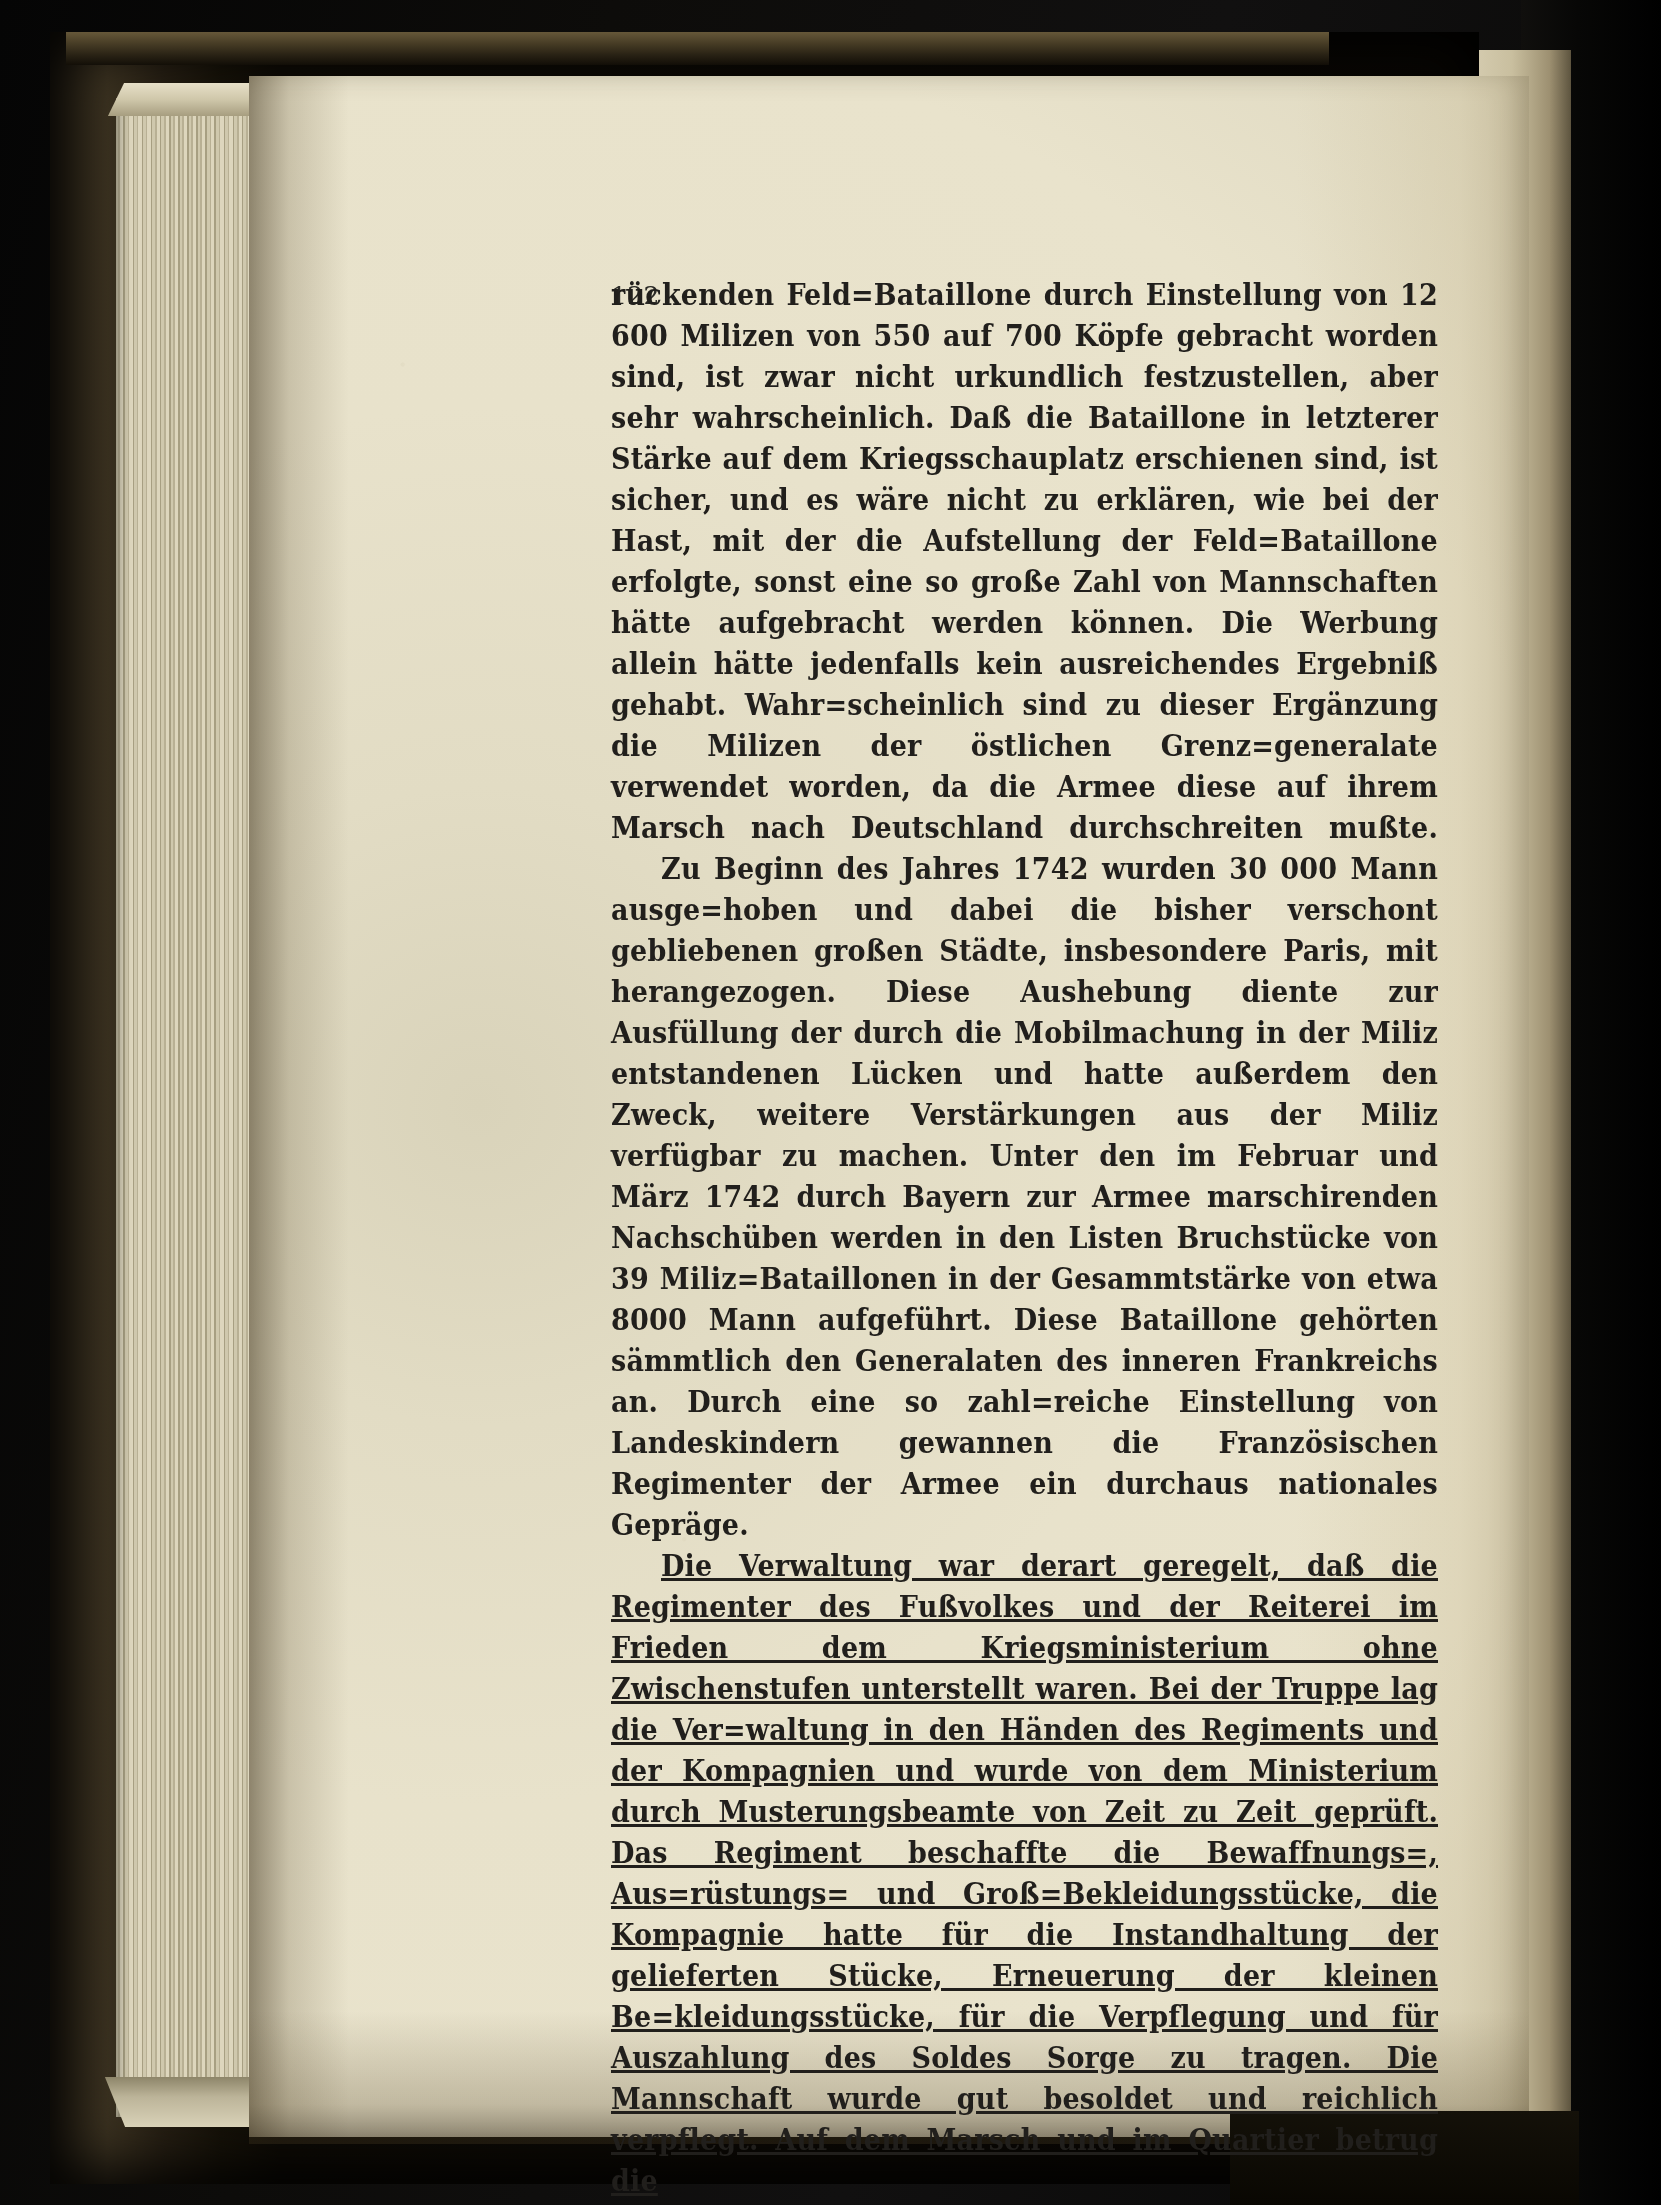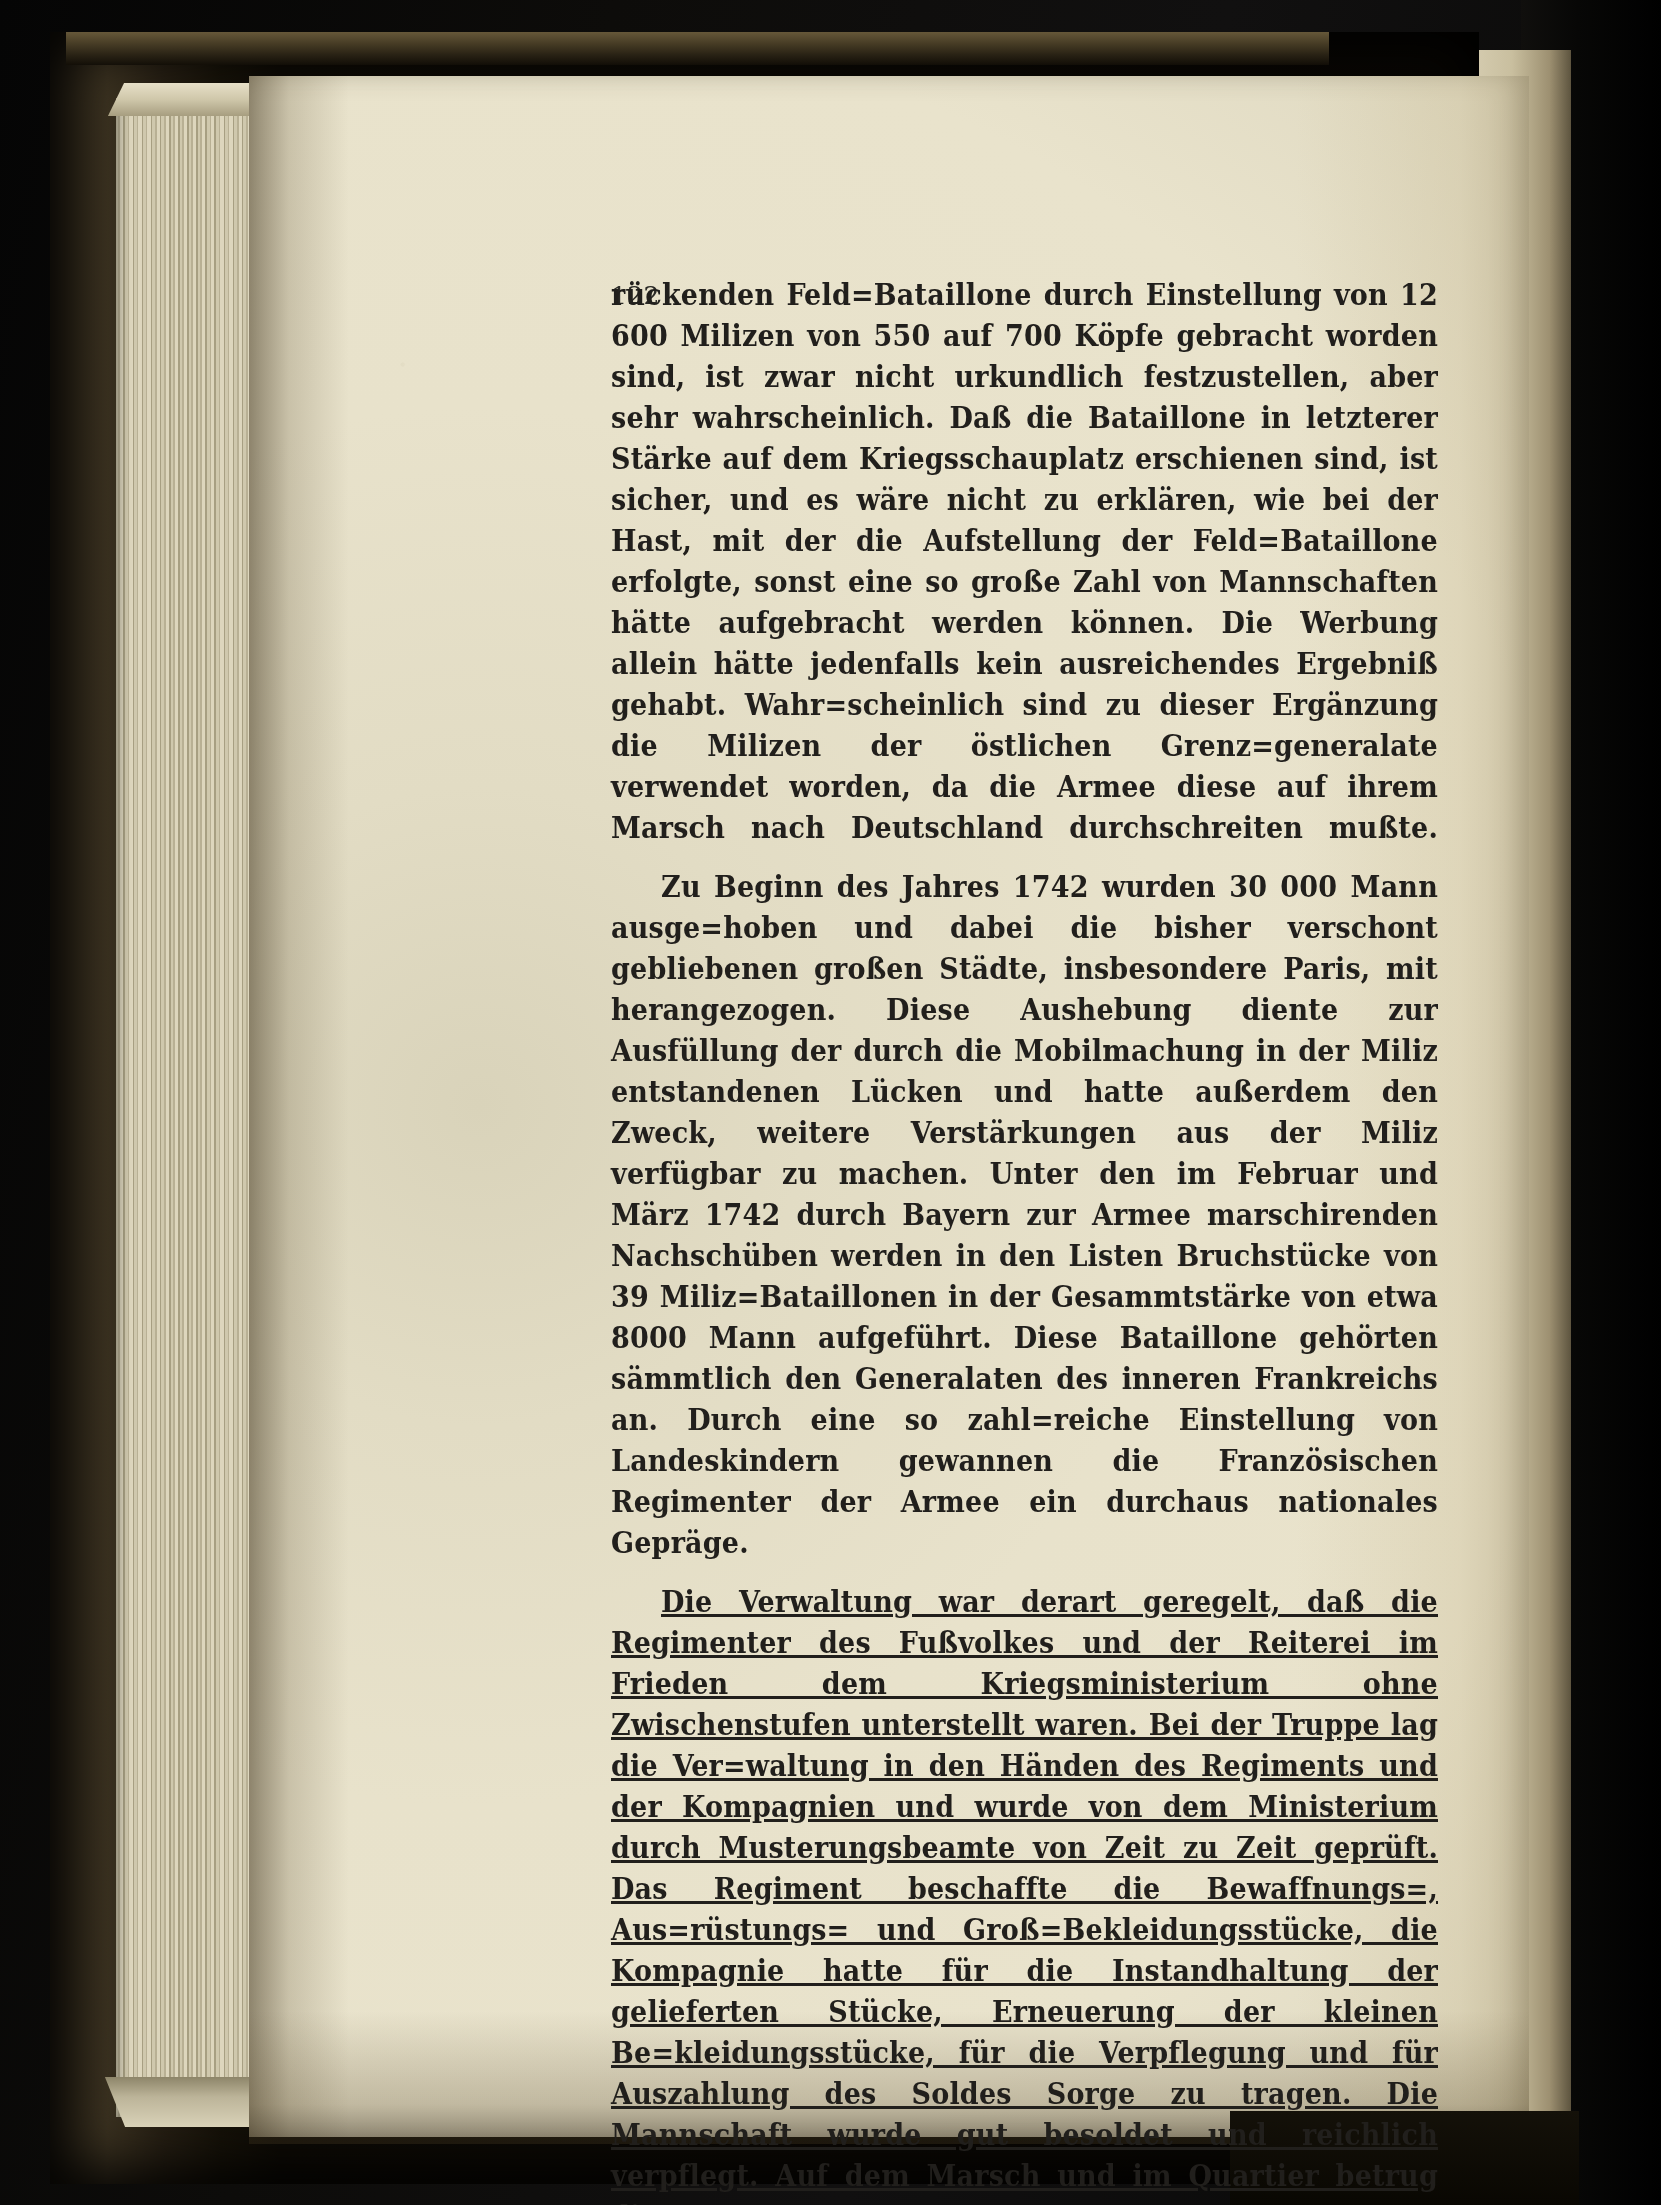--- a/index.html
+++ b/index.html
@@ -127,21 +127,21 @@
     font-size: 30px;
     line-height: 41px;
     color: #211f1c;
     letter-spacing: 0.2px;
     word-spacing: 0.8px;
     
     -webkit-font-smoothing: none;
     font-weight: 600;
     font-stretch: semi-condensed;
   }
-  #scan p.para + p.para { margin-top: 18px; }
+  #scan p.para + p.para { margin-top: 0; }
   #scan p.para.indent { text-indent: 50px; }
   #scan p.para:last-child { text-align-last: left; text-decoration: underline; }
 
   
   #scan .texture {
     position: absolute;
     left: 249px; top: 76px;
     width: 1280px; height: 2061px;
     pointer-events: none;
     opacity: .35;

